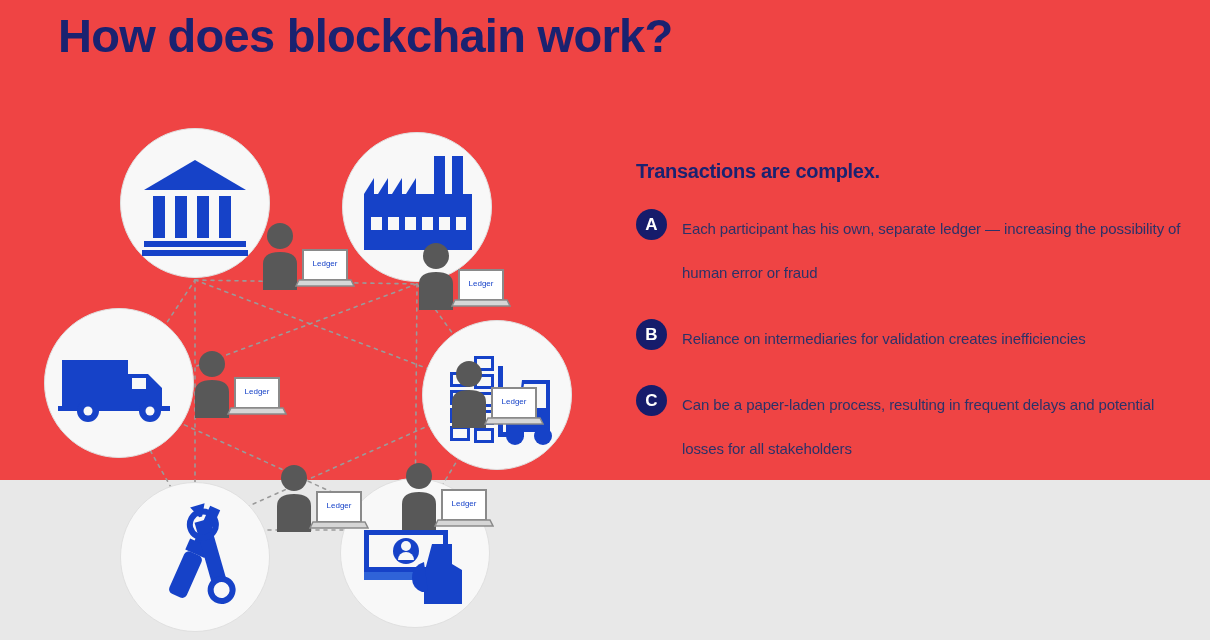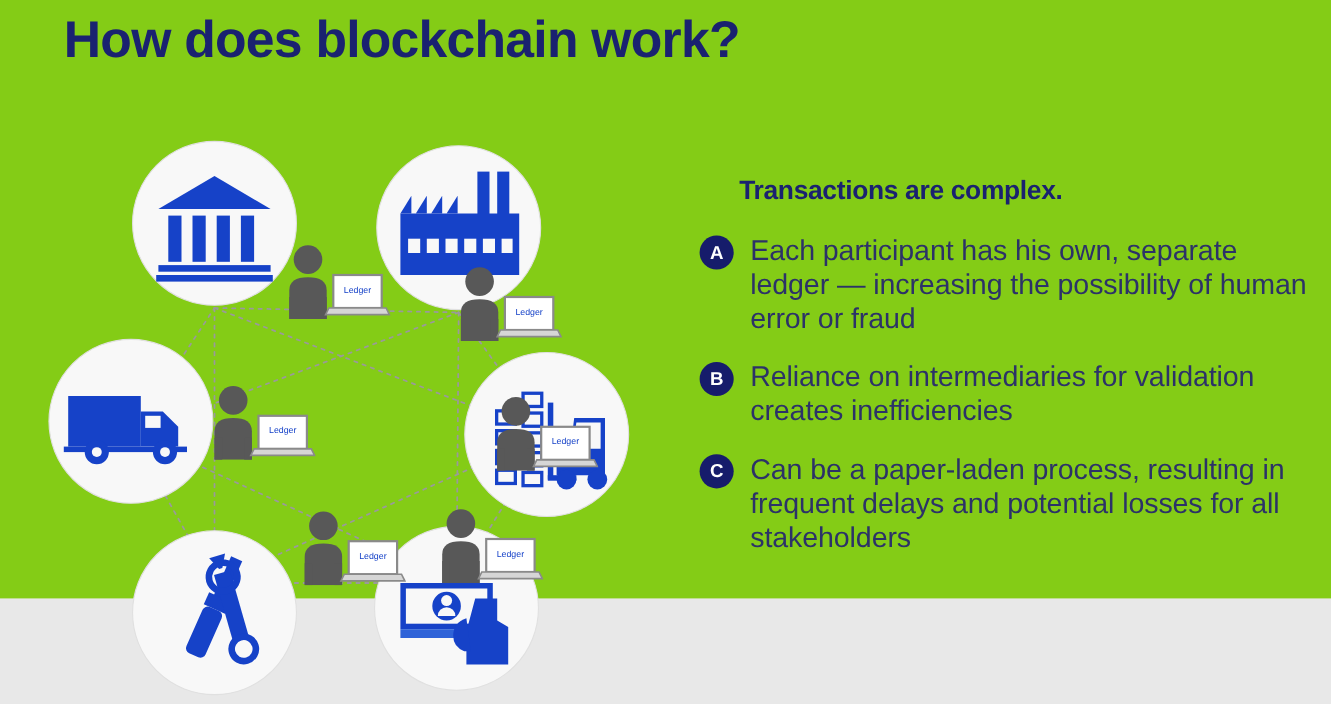--- a/index.html
+++ b/index.html
@@ -13,22 +13,22 @@
 
   body {
     background: #e8e8e8;
     font-family: "Liberation Sans", sans-serif;
     position: relative;
   }
 
   #page {
     position: relative;
     width: 1210px;
-    height: 544px;
-    background: #84cc16;
+    height: 480px;
+    background: #ef4444;
   }
 
   
   #page-title {
     position: absolute;
     left: 58px;
     top: 8px;
     font-size: 47px;
     font-weight: bold;
     color: #1a2270;
@@ -96,27 +96,26 @@
   #part-money   { left: 335px; top: 350px; }
 
   
   #complexity-panel {
     position: absolute;
     left: 636px;
     top: 160px;
     width: 552px;
   }
   #panel-heading {
-    font-size: 24px;
+    font-size: 20px;
     font-weight: bold;
     color: #1a2270;
     letter-spacing: -0.3px;
     margin-bottom: 24px;
     white-space: nowrap;
-    margin-left: 36px;
   }
   .point {
     display: flex;
     align-items: flex-start;
     margin-bottom: 22px;
   }
   .point-badge {
     flex: 0 0 auto;
     width: 31px;
     height: 31px;
@@ -124,22 +123,22 @@
     background: #161c6b;
     color: #ffffff;
     font-size: 17px;
     font-weight: bold;
     line-height: 31px;
     text-align: center;
     margin-right: 15px;
     margin-top: 2px;
   }
   .point-text {
-    font-size: 26px;
-    line-height: 31px;
+    font-size: 15px;
+    line-height: 44px;
     color: #2c3268;
     letter-spacing: -0.1px;
   }
 </style>
 </head>
 <body>
 
 <div id="page">
 
   <div id="page-title">How does blockchain work?</div>

